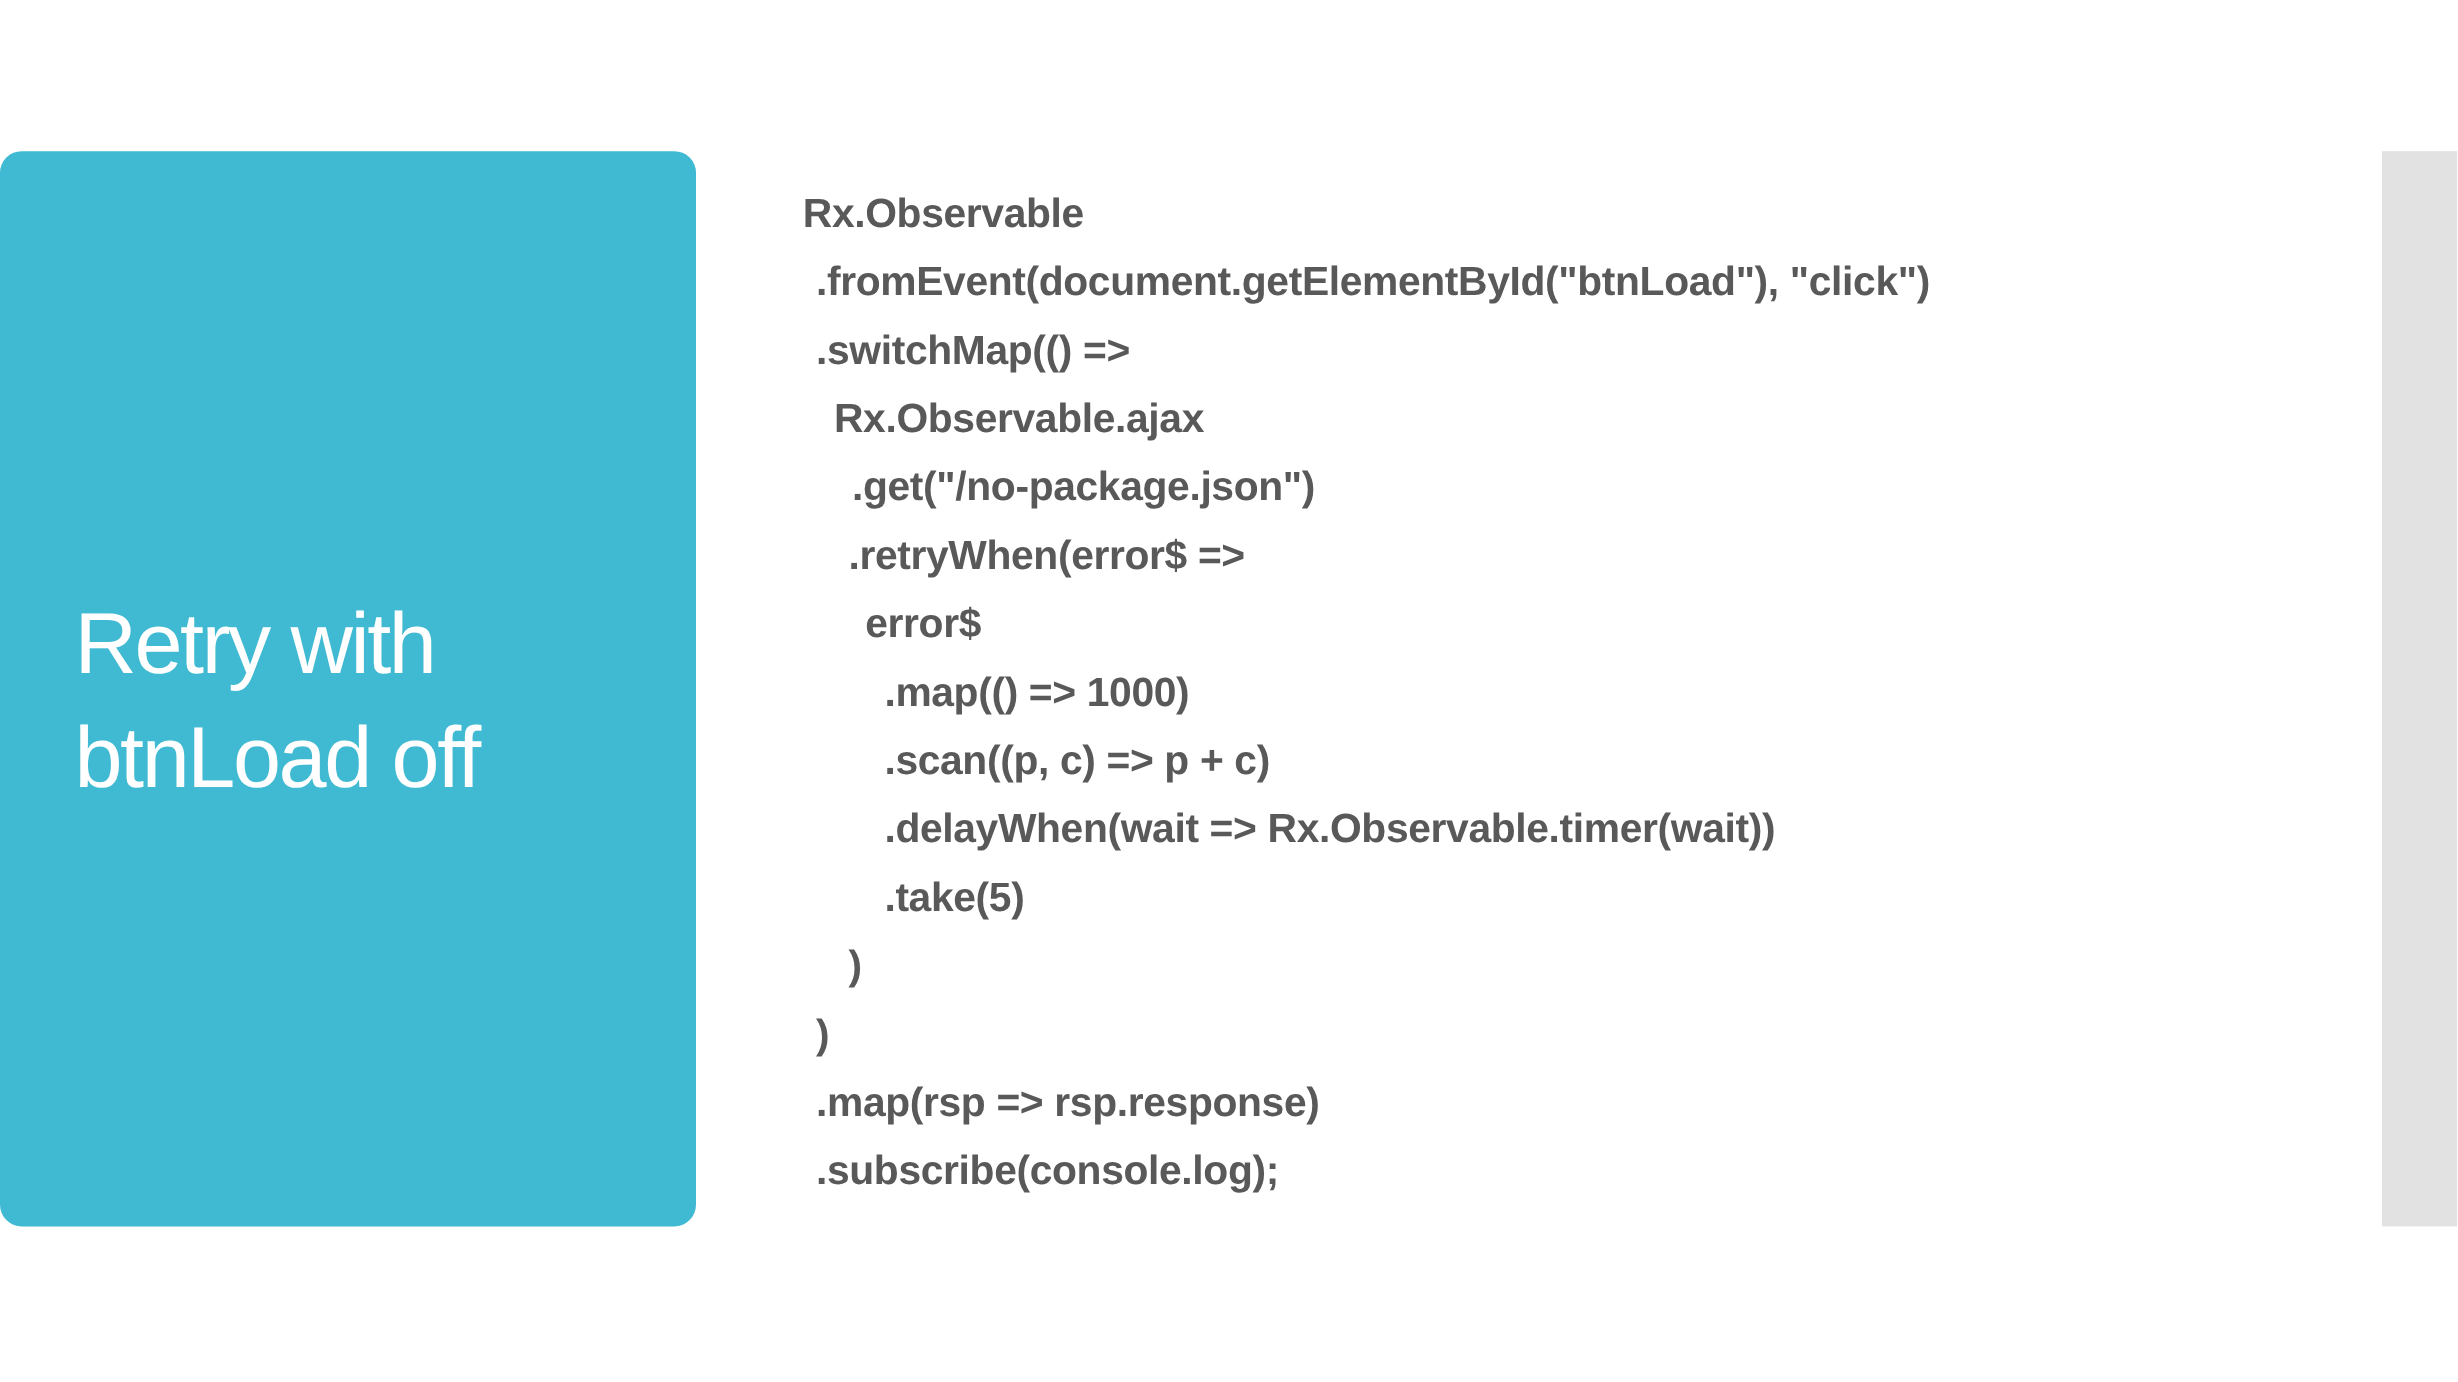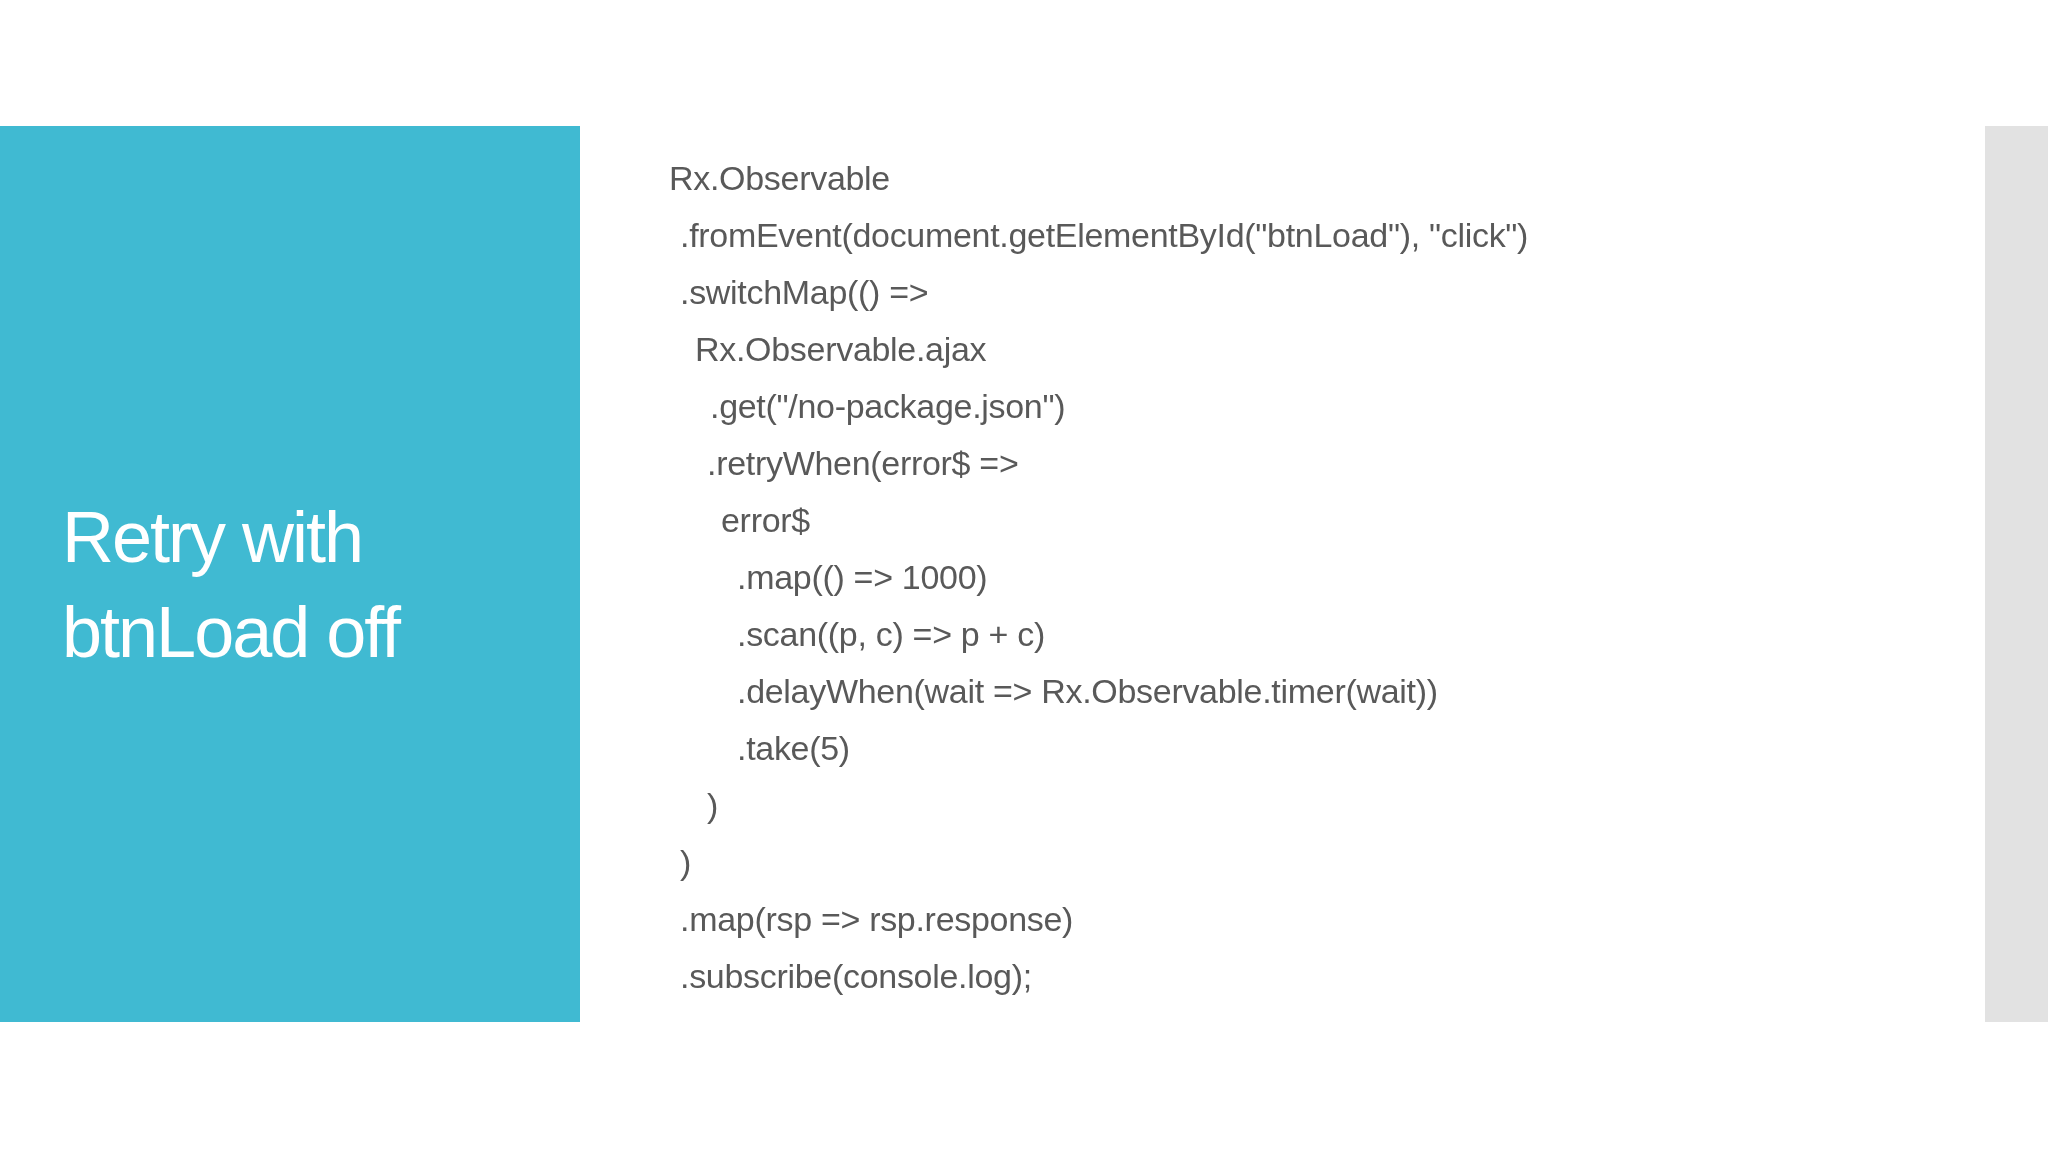--- a/index.html
+++ b/index.html
@@ -15,20 +15,21 @@
     overflow: hidden;
     font-family: "Liberation Sans", sans-serif;
   }
   .accent-panel {
     position: absolute;
     left: 0;
     top: 126px;
     width: 580px;
     height: 896px;
     background: var(--accent, #40BAD2);
+    border-radius: 18px;
   }
   .slide-title {
     position: absolute;
     left: 62px;
     top: 364px; 
     color: var(--title-color, #ffffff);
     font-size: 72px;
     line-height: 95px;
     letter-spacing: -2px;
     font-weight: 400;
@@ -39,20 +40,21 @@
     left: 669px;
     top: 150px;
     color: var(--code-color, #595959);
     font-size: 34px;
     letter-spacing: -0.3px;
     white-space: pre;
   }
   .code-line {
     height: 57px;
     line-height: 57px;
+    font-weight: bold;
   }
   .right-bar {
     position: absolute;
     left: 1985px;
     top: 126px;
     width: 63px;
     height: 896px;
     background: var(--bar-gray, #E2E2E2);
   }
 </style>

